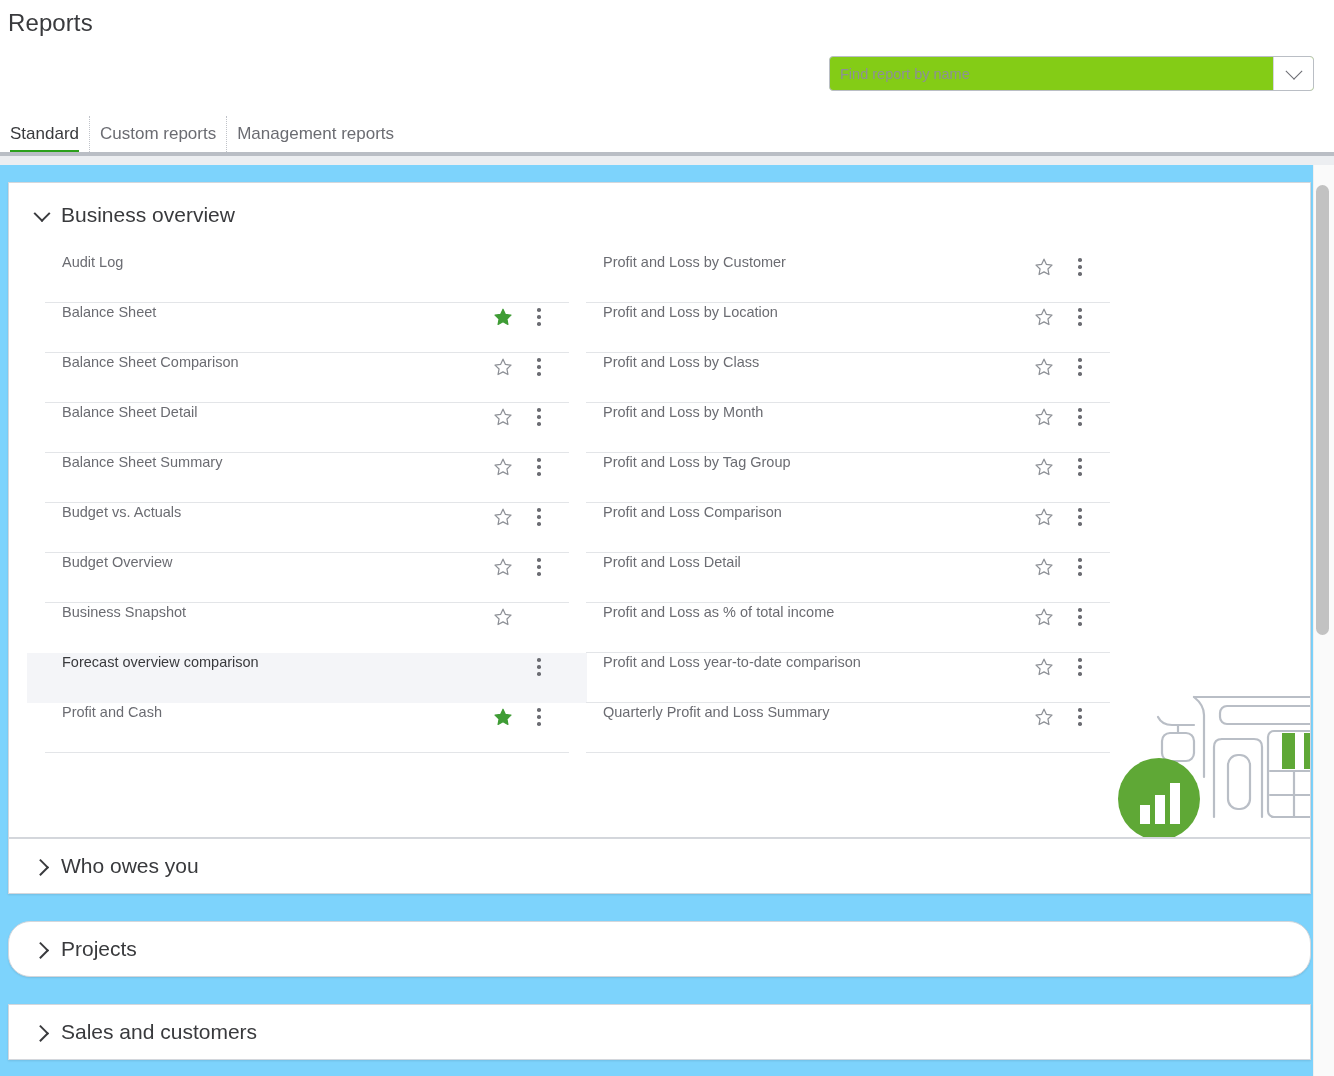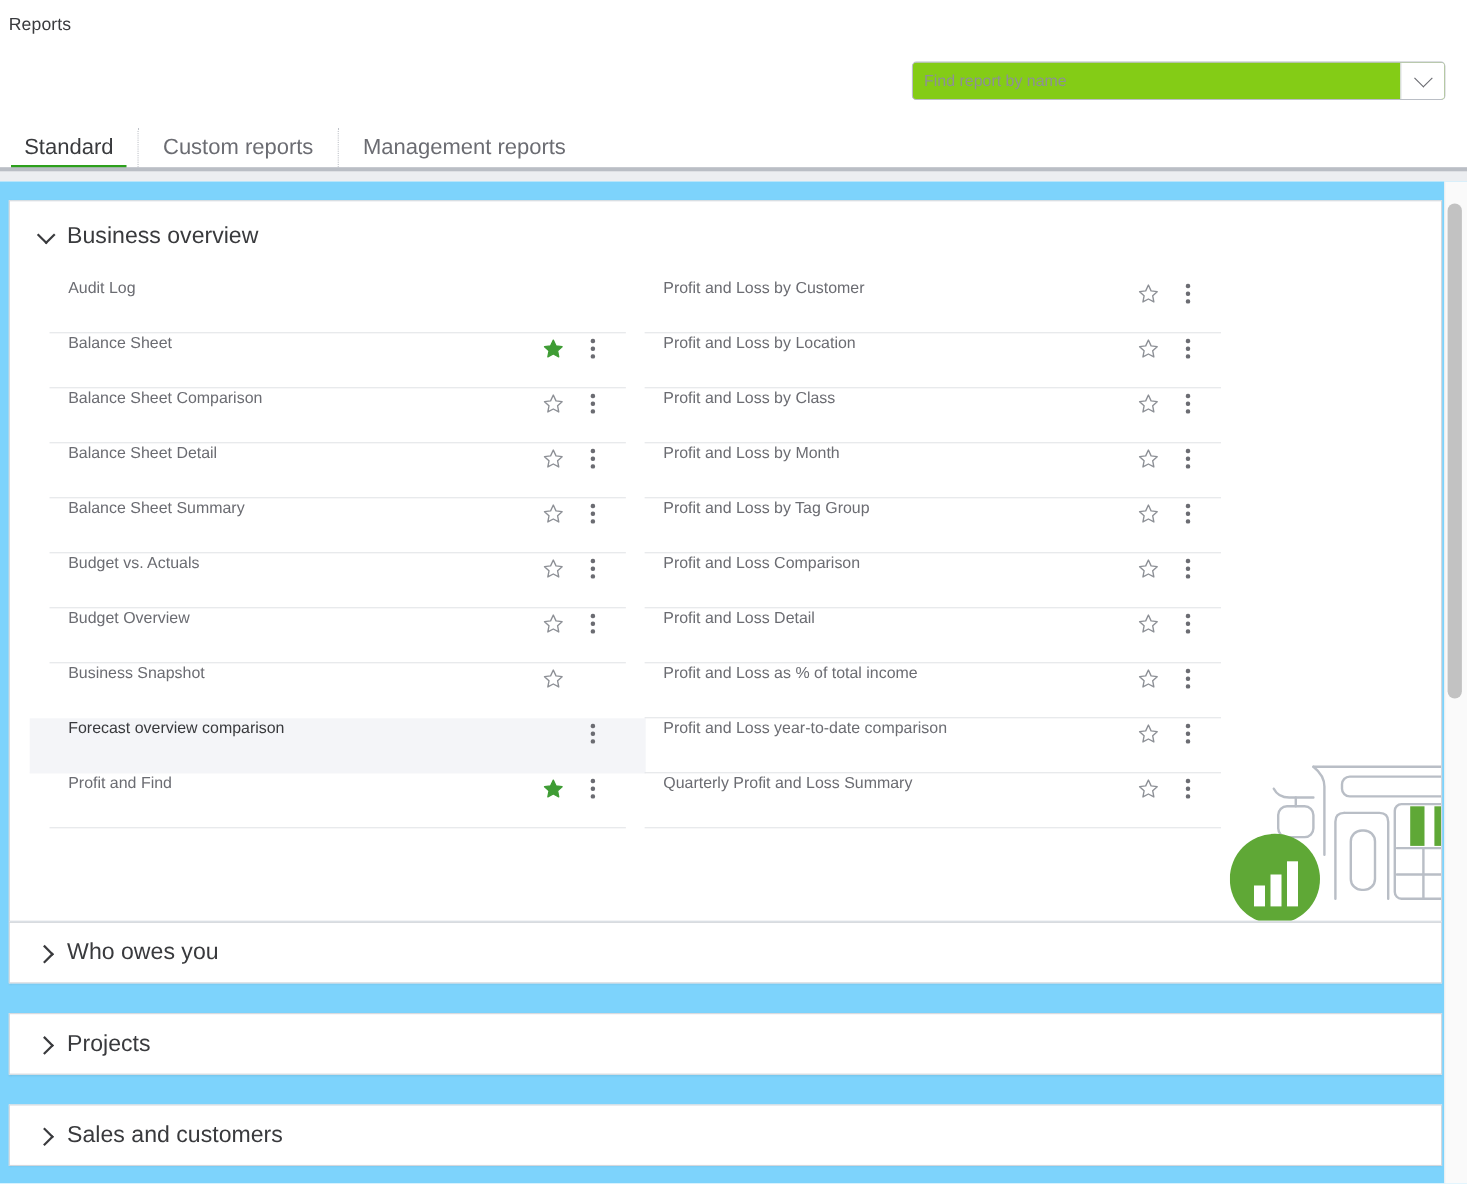--- a/index.html
+++ b/index.html
@@ -14,21 +14,21 @@
     color: #393a3d;
     overflow: hidden;
     position: relative;
   }
 
   
   .page-title {
     position: absolute;
     left: 8px;
     top: 8px;
-    font-size: 16px;
+    font-size: 24px;
     font-weight: 400;
     color: #393a3d;
     letter-spacing: 0.1px;
     line-height: 30px;
     text-align: right;
   }
 
   
   .search-wrap {
     position: absolute;
@@ -74,25 +74,25 @@
   .tabs {
     position: absolute;
     left: 0;
     top: 116px;
     height: 38px;
     display: flex;
     align-items: flex-start;
   }
   .tab {
     position: relative;
-    padding: 0 22px;
+    padding: 0 10px;
     height: 36px;
     display: flex;
     align-items: center;
-    font-size: 20px;
+    font-size: 17px;
     color: #6b6c72;
     cursor: pointer;
     box-sizing: border-box;
   }
   .tab + .tab { border-left: 1px dotted #c0c3c9; }
   .tab.active { color: #393a3d; }
   .tab.active::after {
     content: "";
     position: absolute;
     left: 10px; right: 10px;
@@ -130,21 +130,21 @@
     position: absolute;
     left: 8px;
     width: 1303px;
     background: #fff;
     border: 1px solid #d4d7dc;
     box-shadow: 0 1px 2px rgba(0,0,0,0.10);
     box-sizing: border-box;
   }
   #card-business-overview { top: 17px; height: 656px; overflow: hidden; }
   #card-who-owes-you      { top: 673px; height: 56px; }
-  #card-projects          { top: 756px; height: 56px; }
+  #card-projects          { top: 756px; height: 56px; border-radius: 22px; }
   #card-sales-customers   { top: 839px; height: 56px; }
 
   .section-header {
     display: flex;
     align-items: center;
     font-size: 21px;
     font-weight: 400;
     color: #393a3d;
     cursor: pointer;
     user-select: none;
@@ -421,21 +421,21 @@
             <div class="row-actions">
               <div class="slot-empty"></div>
               <div class="kebab-btn">
                 <i></i>
                 <i></i>
                 <i></i>
               </div>
             </div>
           </div>
           <div class="report-row">
-            <div class="report-name">Profit and Find</div>
+            <div class="report-name">Profit and Cash</div>
             <div class="row-actions">
               <div class="star-btn">
                 <svg viewBox="0 0 24 24" width="20" height="20">
                   <path d="M12 2.6 14.94 8.9 21.6 9.8 16.7 14.35 17.95 21 12 17.8 6.05 21 7.3 14.35 2.4 9.8 9.06 8.9Z" fill="#3f9c35" stroke="#3f9c35" stroke-width="1.4" stroke-linejoin="round"></path>
                 </svg>
               </div>
               <div class="kebab-btn">
                 <i></i>
                 <i></i>
                 <i></i>

